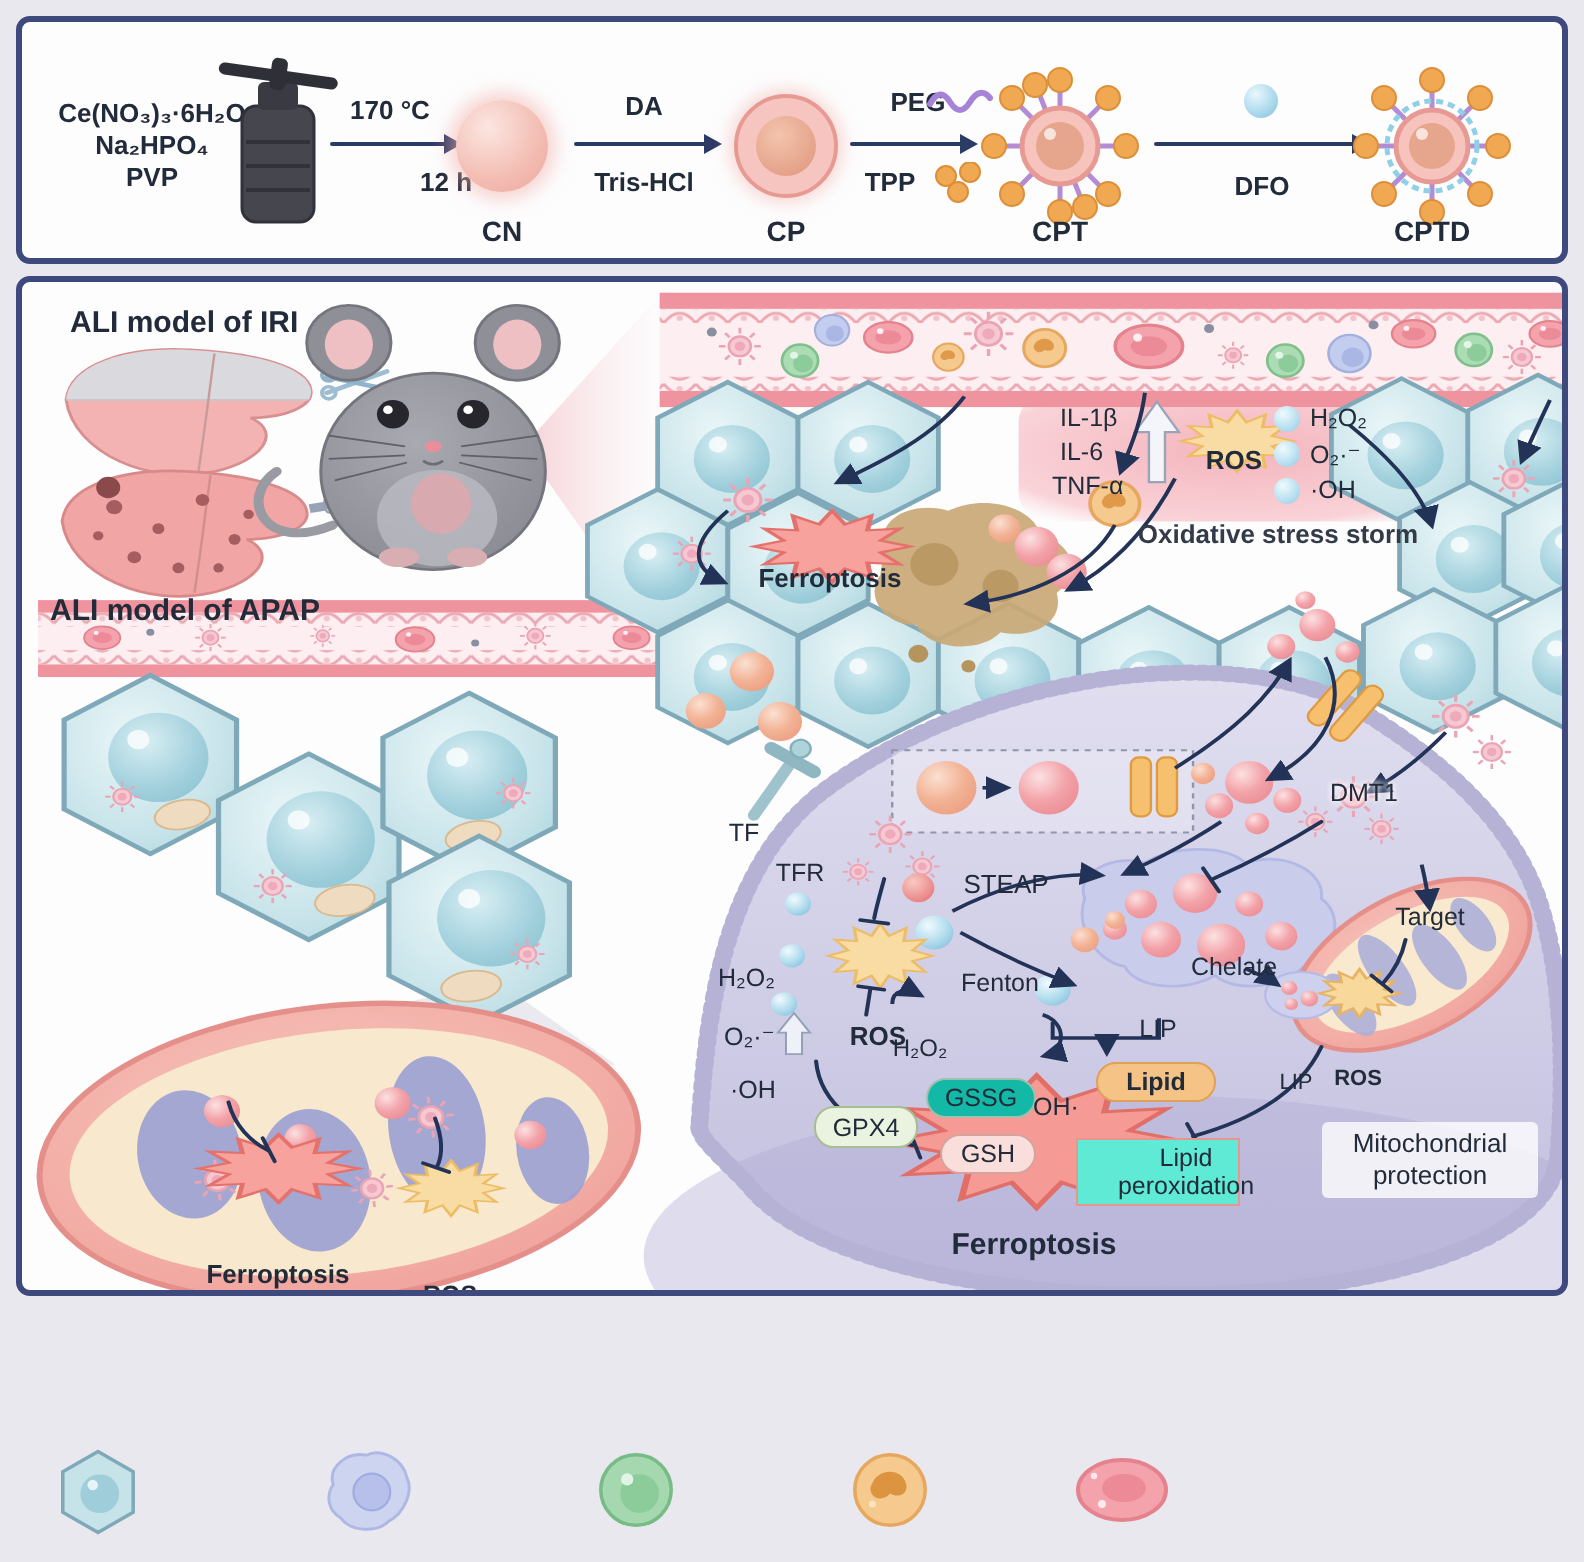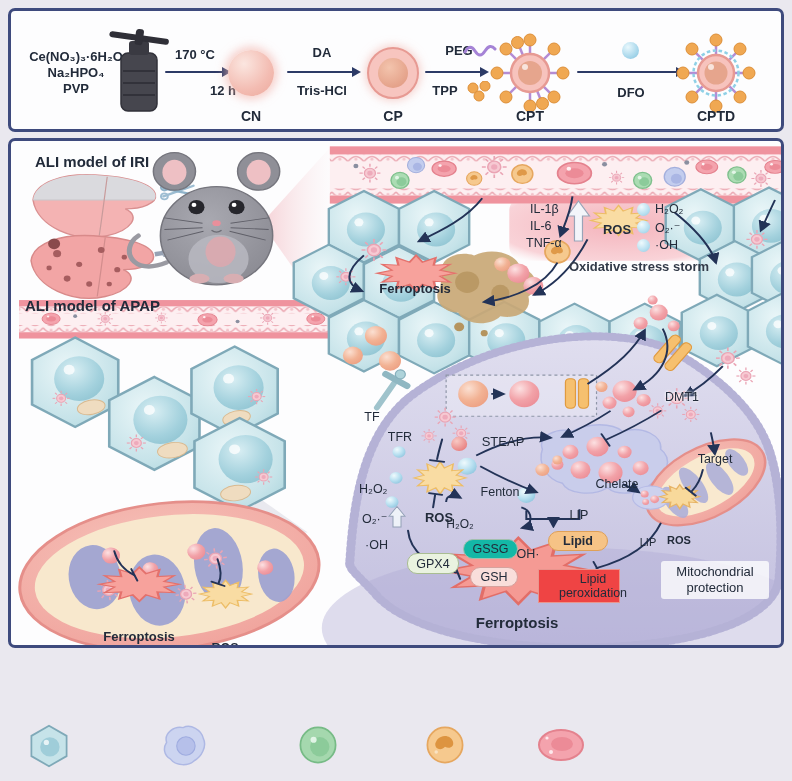--- a/index.html
+++ b/index.html
@@ -20,21 +20,21 @@
   .bdot{width:13px;height:13px;border-radius:50%;flex:0 0 auto;
         background:radial-gradient(circle at 35% 30%,#effafd,#b7dff0 60%,#93c8e0);}
   .pill{position:absolute;display:flex;align-items:center;justify-content:center;box-sizing:border-box;
         border-radius:10px;font-size:12.5px;border:1.5px solid;}
   .gpx4{background:#eaf3e0;border-color:#a9bd92;}
   .gssg{background:#14b8a6;border-color:#a2bfae;}
   .gsh{background:#f9dedb;border-color:#d6a29e;}
   .lipid{background:#f6c386;border-color:#dfa057;font-weight:600;}
   .box{position:absolute;display:flex;align-items:center;justify-content:center;box-sizing:border-box;
        text-align:center;font-size:12.5px;}
-  .lpbox{background:#ef4444;border:1.5px solid #e9958e;border-radius:0;line-height:1.15;padding-left:28px;}
+  .lpbox{background:#5eead4;border:1.5px solid #e9958e;border-radius:0;line-height:1.15;padding-left:28px;}
   .whitebox{background:rgba(255,255,255,.78);border-radius:3px;line-height:1.2;font-size:13px;}
   .harrow{position:absolute;height:2.4px;background:#2c3a66;border-radius:1px;}
   .harrow:after{content:"";position:absolute;right:-8px;top:-4.2px;width:0;height:0;
      border-left:9px solid #2c3a66;border-top:5.4px solid transparent;border-bottom:5.4px solid transparent;}
   .sphere{position:absolute;border-radius:50%;}
   .cn-s{background:radial-gradient(circle at 35% 30%,#fbe6e0,#f3bcb2 60%,#eca89c);
         box-shadow:0 0 10px 3px rgba(242,178,170,.65);}
   .cp-o{background:#f7c5bf;border:2px solid #e79a93;box-shadow:0 0 9px 2px rgba(242,178,170,.55);}
   .cp-i{background:radial-gradient(circle at 38% 32%,#f3c4ad,#e6a58d 65%,#dd9780);}
   .dfo-s{background:radial-gradient(circle at 35% 30%,#e9f8fd,#a4d5ea 65%,#82bed9);}

